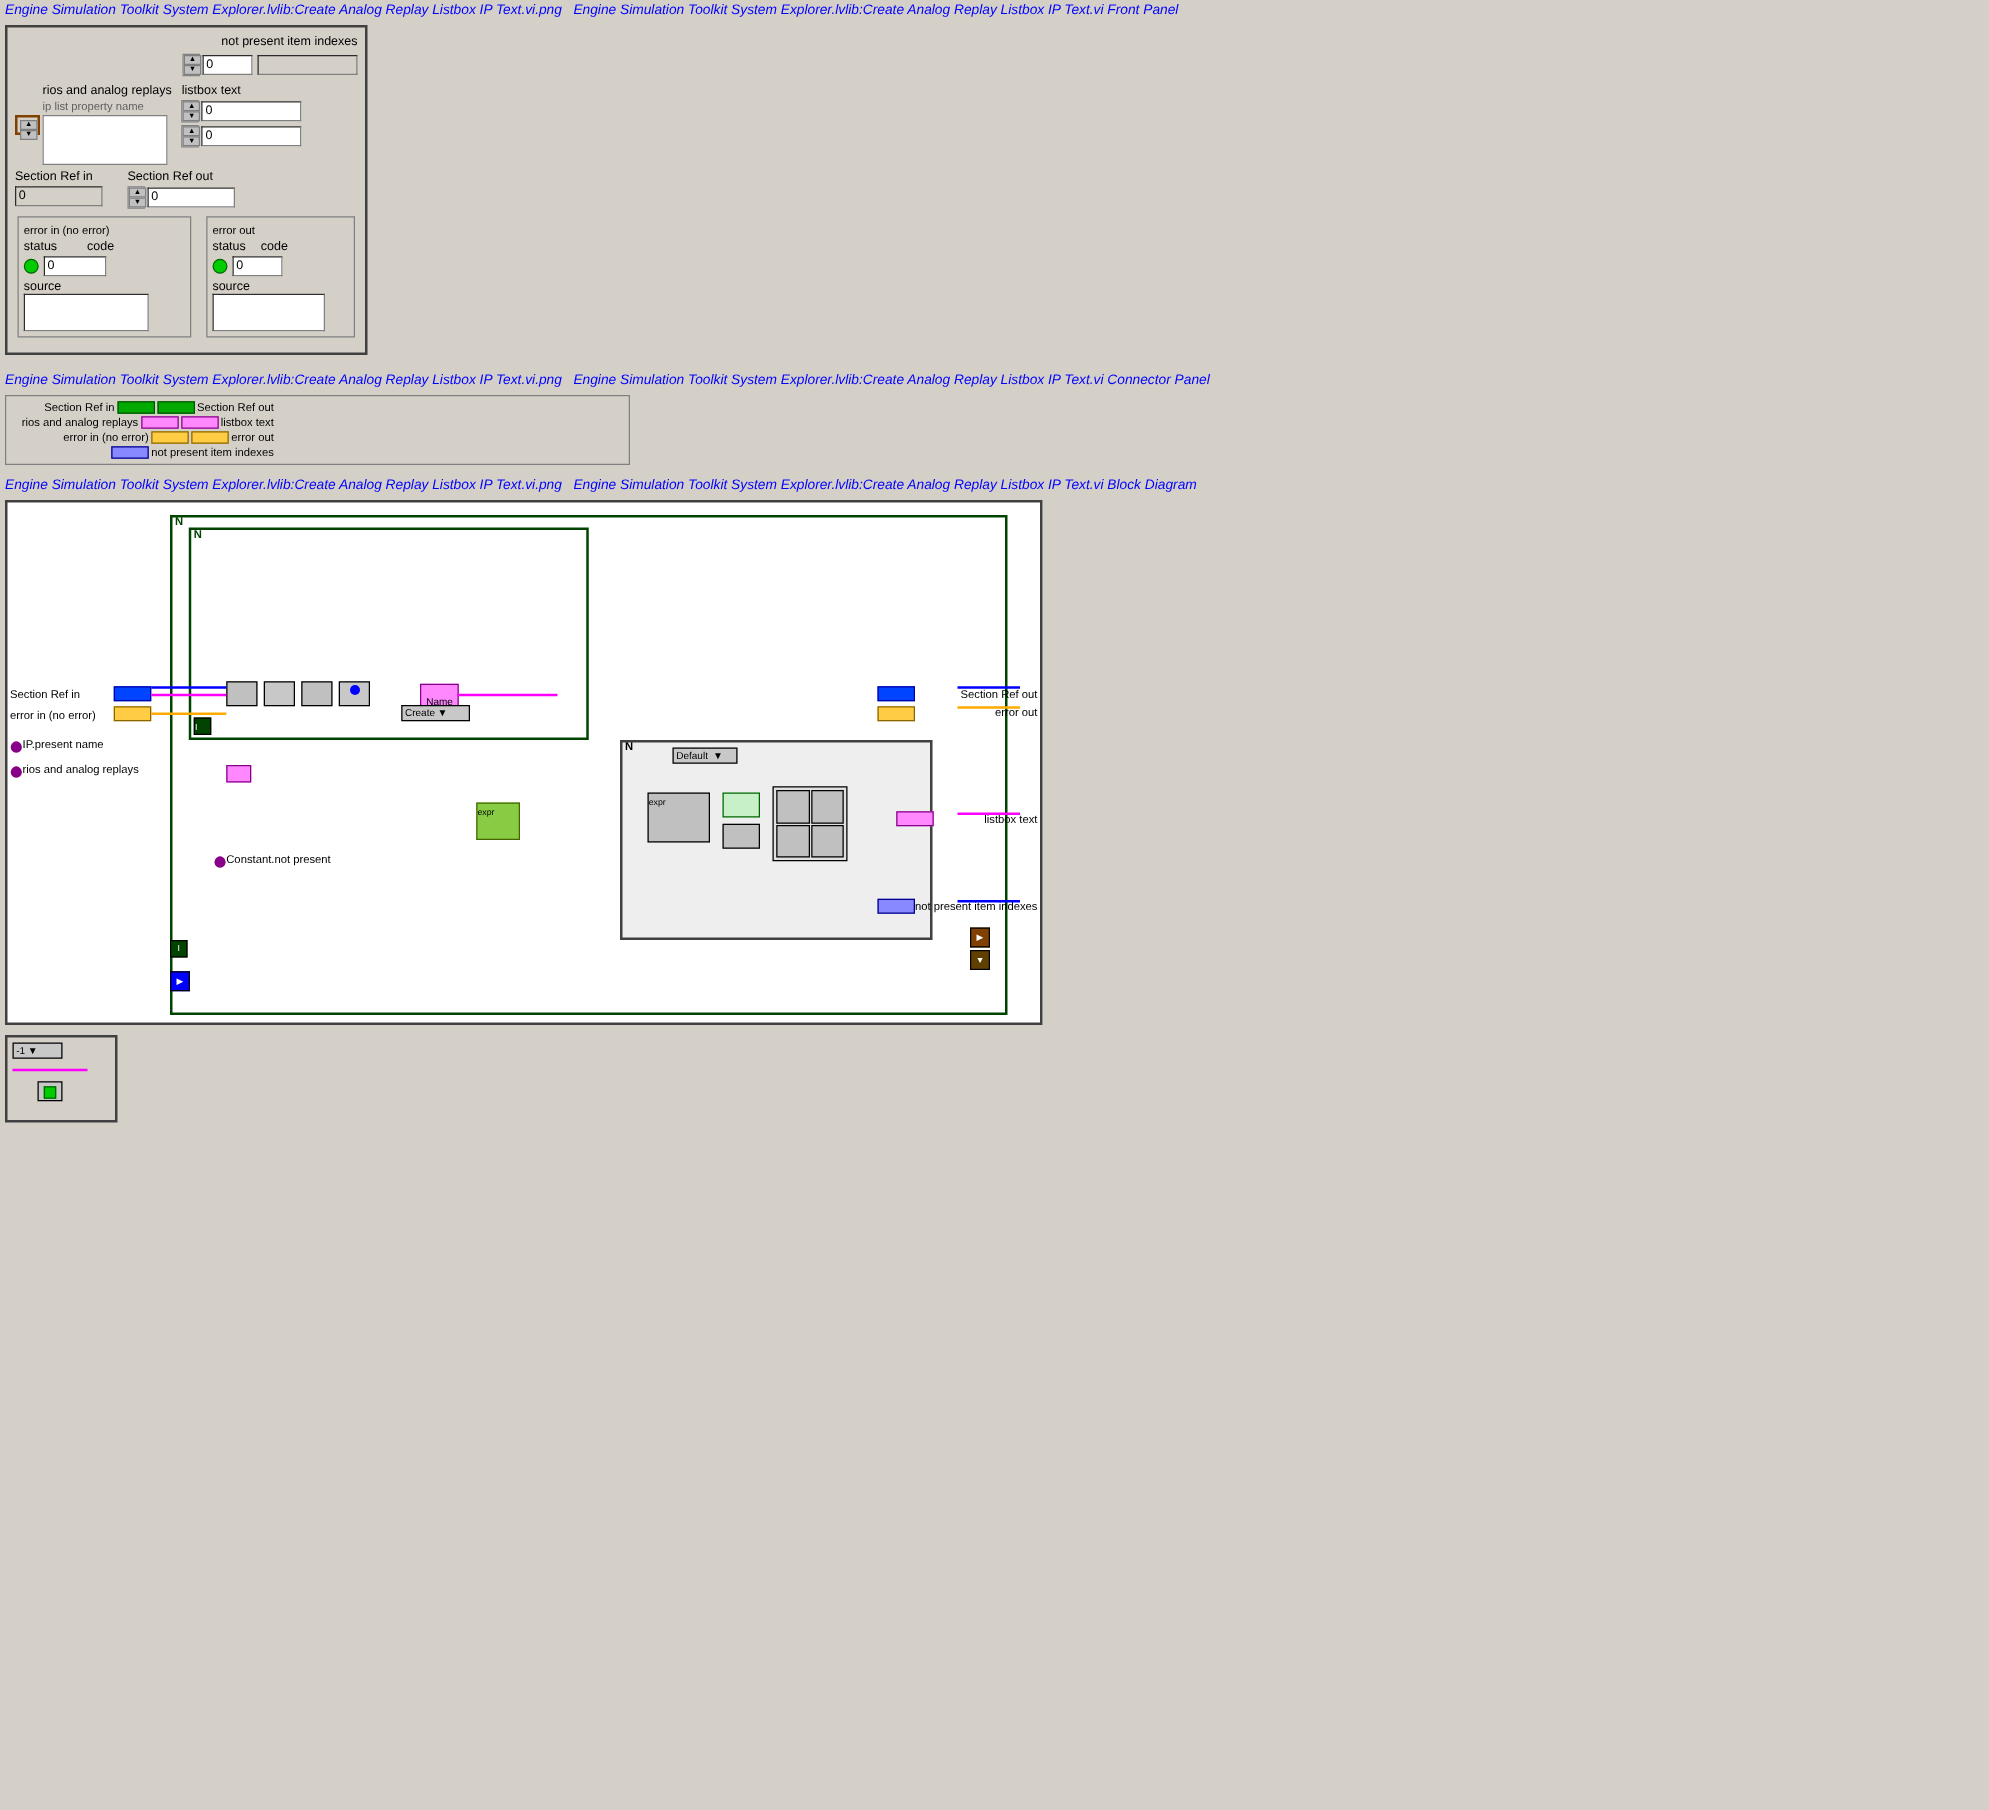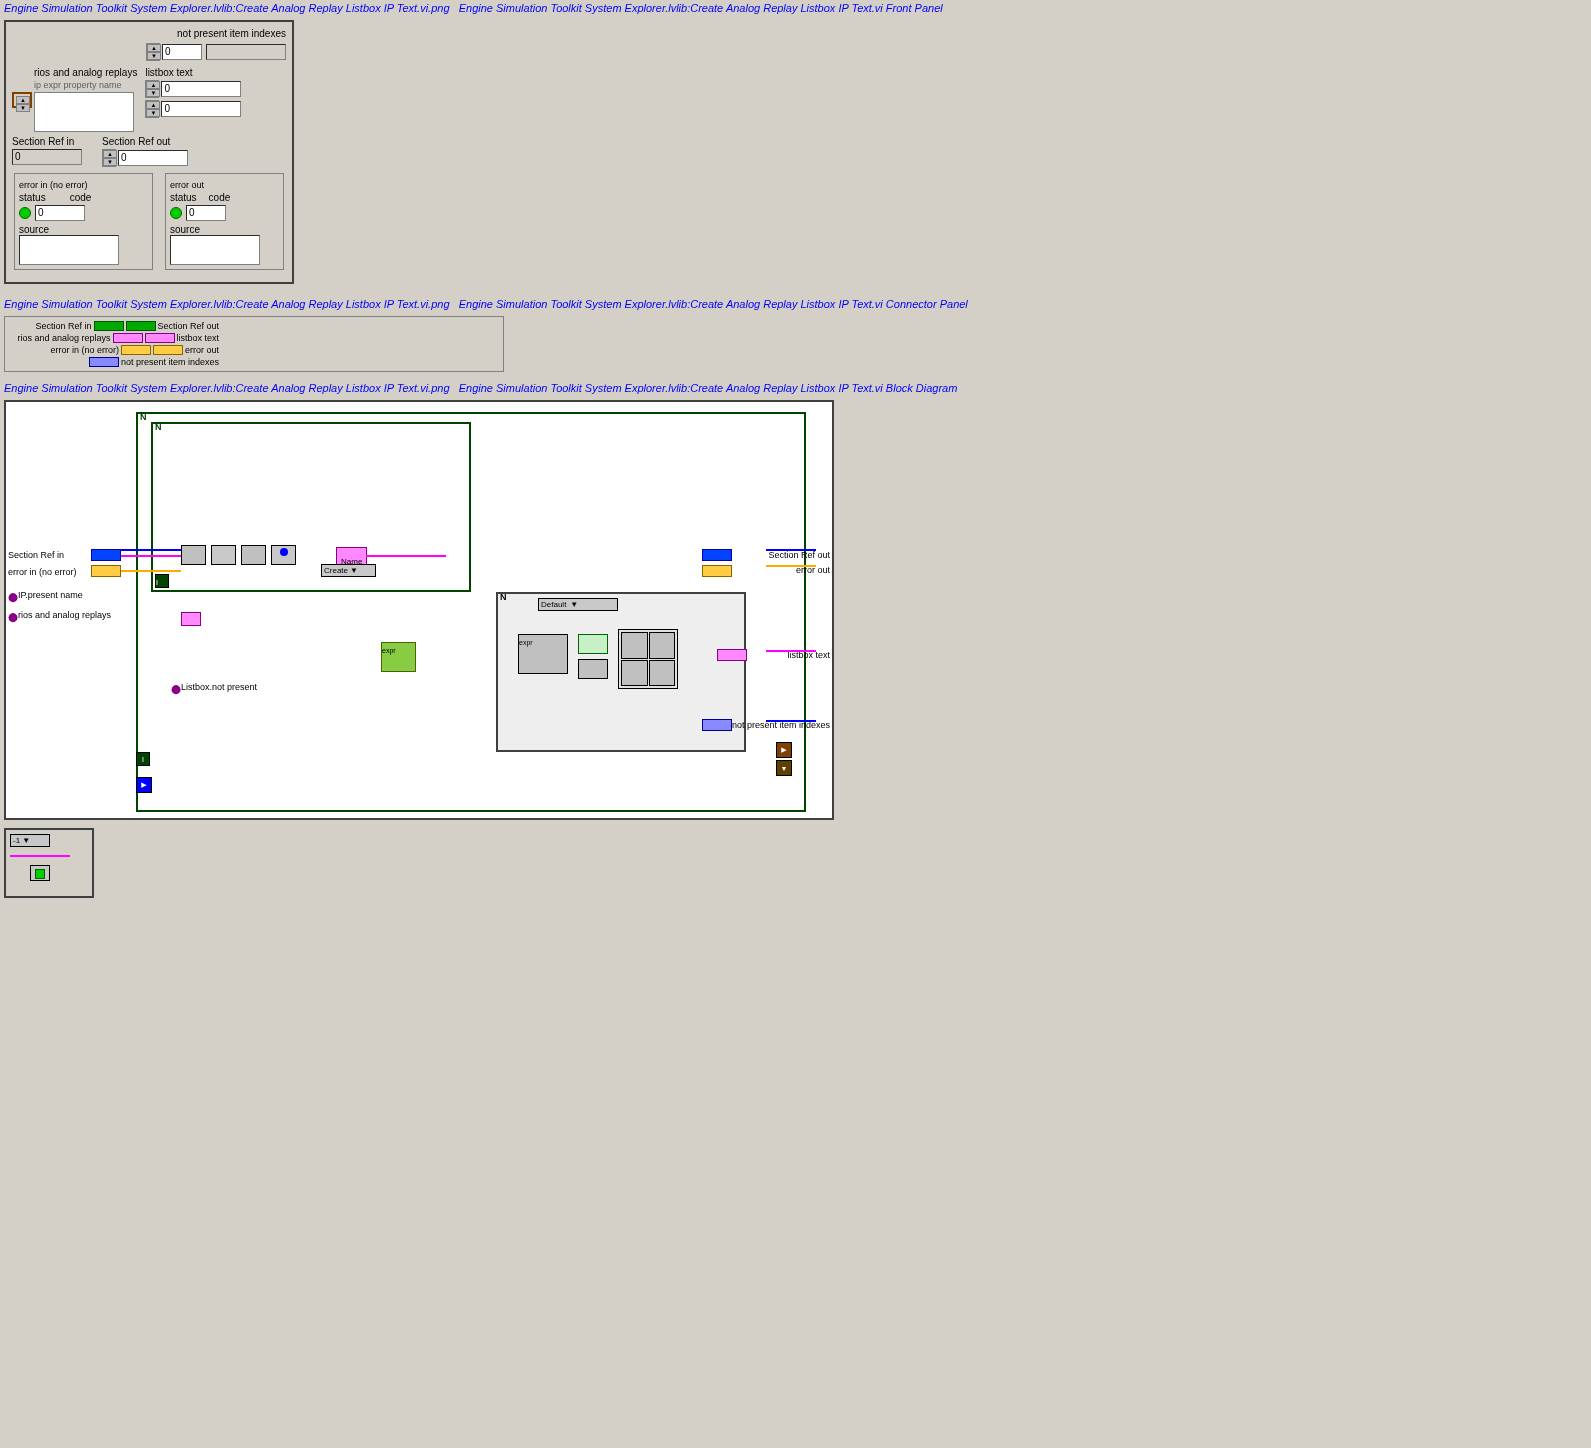--- a/index.html
+++ b/index.html
@@ -137,21 +137,21 @@
           <div style="display:flex; align-items:center; gap:2px;">
             <div class="array-bracket" style="border-color:#804000; width:20px; height:16px;">
               <div style="display:flex; flex-direction:column; width:14px;">
                 <div class="spin-btn">▲</div>
                 <div class="spin-btn">▼</div>
               </div>
             </div>
             <div style="display:flex; flex-direction:column; gap:2px;">
               <span class="label-text">rios and analog replays</span>
               <div style="display:flex; align-items:center; gap:2px;">
-                <span class="label-text" style="font-size:9px; color:#606060;">ip expr property name</span>
+                <span class="label-text" style="font-size:9px; color:#606060;">ip list property name</span>
               </div>
               <div style="background:#fff; border:1px solid #808080; width:100px; height:40px;"></div>
             </div>
           </div>
         </div>
 
         <div style="display:flex; flex-direction:column;">
           <span class="label-text">listbox text</span>
           <div style="display:flex; align-items:center; gap:2px; margin-top:2px;">
             <div style="display:flex; flex-direction:column; border:1px solid #808080; width:14px;">
@@ -273,21 +273,21 @@
 
   <div style="margin:4px; position:relative; width:830px; height:420px; border:2px solid #404040; background:#ffffff; overflow:hidden;">
 
     <div style="position:absolute; left:130px; top:10px; width:670px; height:400px; border:2px solid #004400; background:transparent; pointer-events:none;">
       <span style="position:absolute; top:-2px; left:2px; font-size:9px; font-weight:bold; color:#004400;">N</span>
     </div>
 
     <div style="position:absolute; left:490px; top:190px; width:250px; height:160px; border:2px solid #404040; background:#eeeeee;">
       <div style="position:absolute; top:-2px; left:2px; font-size:9px; font-weight:bold;">N</div>
 
-      <div class="enum-dropdown" style="position:absolute; top:4px; left:40px; width:80px;">
+      <div class="enum-dropdown" style="position:absolute; top:4px; left:40px; width:52px;">
         <span>Default</span>
         <span style="margin-left:2px;">▼</span>
       </div>
 
       <div style="position:absolute; left:20px; top:40px; width:50px; height:40px; background:#c0c0c0; border:1px solid #000;">
         <span style="font-size:7px;">expr</span>
       </div>
       <div style="position:absolute; left:80px; top:40px; width:30px; height:20px; background:#c8f0c8; border:1px solid #006600;"></div>
       <div style="position:absolute; left:80px; top:65px; width:30px; height:20px; background:#c0c0c0; border:1px solid #000;"></div>
       <div style="position:absolute; left:120px; top:35px; width:60px; height:60px; background:#e0e0e0; border:1px solid #000;">
@@ -314,21 +314,21 @@
     <div style="position:absolute; left:2px; top:165px; font-size:9px;">error in (no error)</div>
     <div style="position:absolute; left:85px; top:163px; width:30px; height:12px; background:#ffcc44; border:1px solid #886600;"></div>
 
     <div style="position:absolute; left:2px; top:190px; font-size:9px; color:#880088;">⬤</div>
     <div style="position:absolute; left:12px; top:188px; font-size:9px;">IP.present name</div>
 
     <div style="position:absolute; left:2px; top:210px; font-size:9px; color:#880088;">⬤</div>
     <div style="position:absolute; left:12px; top:208px; font-size:9px;">rios and analog replays</div>
 
     <div style="position:absolute; left:165px; top:282px; font-size:9px; color:#880088;">⬤</div>
-    <div style="position:absolute; left:175px; top:280px; font-size:9px;">Listbox.not present</div>
+    <div style="position:absolute; left:175px; top:280px; font-size:9px;">Constant.not present</div>
 
     <div style="position:absolute; right:2px; top:148px; font-size:9px; text-align:right;">Section Ref out</div>
     <div style="position:absolute; right:100px; top:147px; width:30px; height:12px; background:#0044ff; border:1px solid #0000aa;"></div>
 
     <div style="position:absolute; right:2px; top:163px; font-size:9px; text-align:right;">error out</div>
     <div style="position:absolute; right:100px; top:163px; width:30px; height:12px; background:#ffcc44; border:1px solid #886600;"></div>
 
     <div style="position:absolute; right:2px; top:248px; font-size:9px; text-align:right;">listbox text</div>
     <div style="position:absolute; right:85px; top:247px; width:30px; height:12px; background:#ff88ff; border:1px solid #880088;"></div>
 

